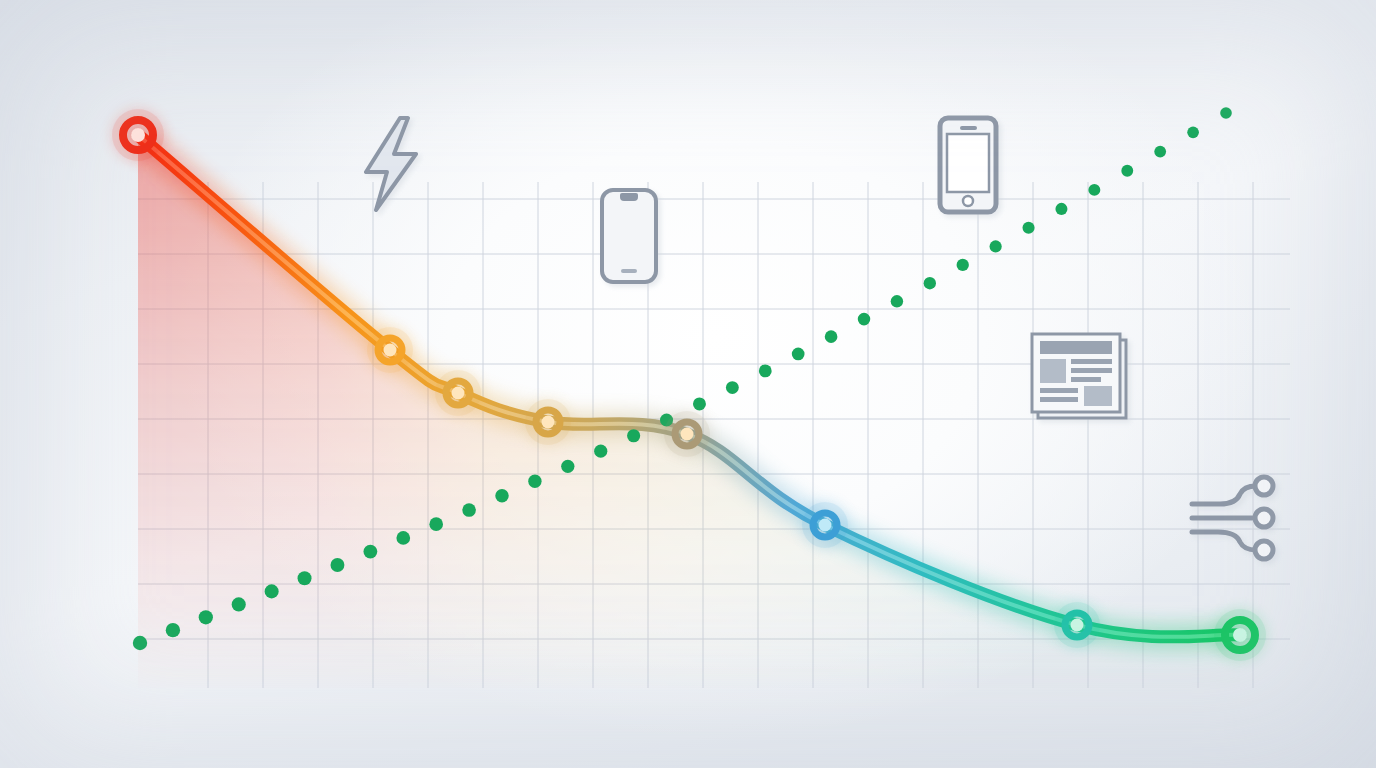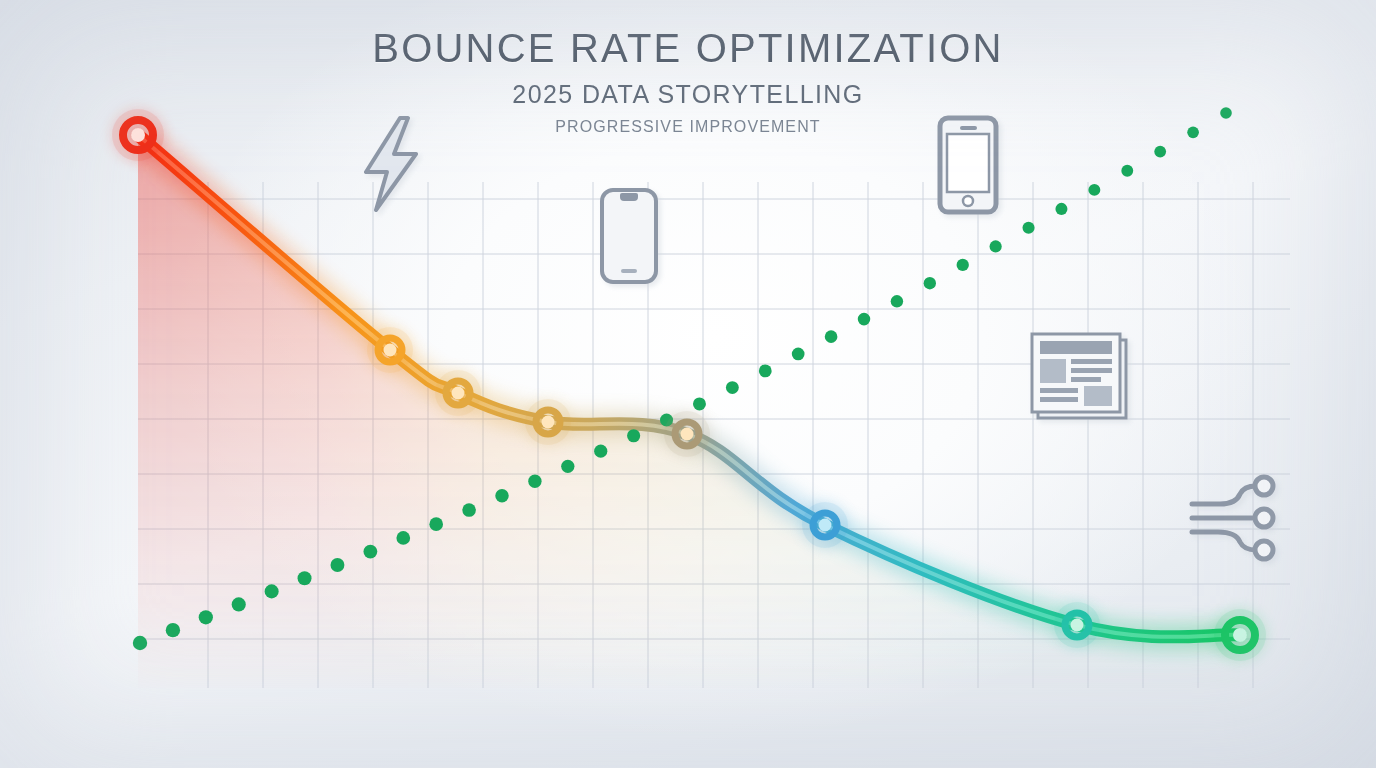--- a/index.html
+++ b/index.html
@@ -247,20 +247,15 @@
         <path d="M2 24 H30 Q46 24 50 14 Q54 6 66 6"></path>
         <path d="M2 38 H62"></path>
         <path d="M2 52 H28 Q46 52 50 62 Q54 70 66 70"></path>
         <circle cx="74" cy="6" r="9" fill="#f3f5f8"></circle>
         <circle cx="74" cy="38" r="9" fill="#f3f5f8"></circle>
         <circle cx="74" cy="70" r="9" fill="#f3f5f8"></circle>
       </g>
     </g>
   </svg>
 
-  <div id="titleblock">
-    <div id="chart-title">BOUNCE RATE OPTIMIZATION</div>
-    <div id="chart-subtitle">2025 DATA STORYTELLING</div>
-    <div id="chart-tagline">PROGRESSIVE IMPROVEMENT</div>
-  </div>
 
   <div id="vignette"></div>
 </div>
 
 </body></html>

